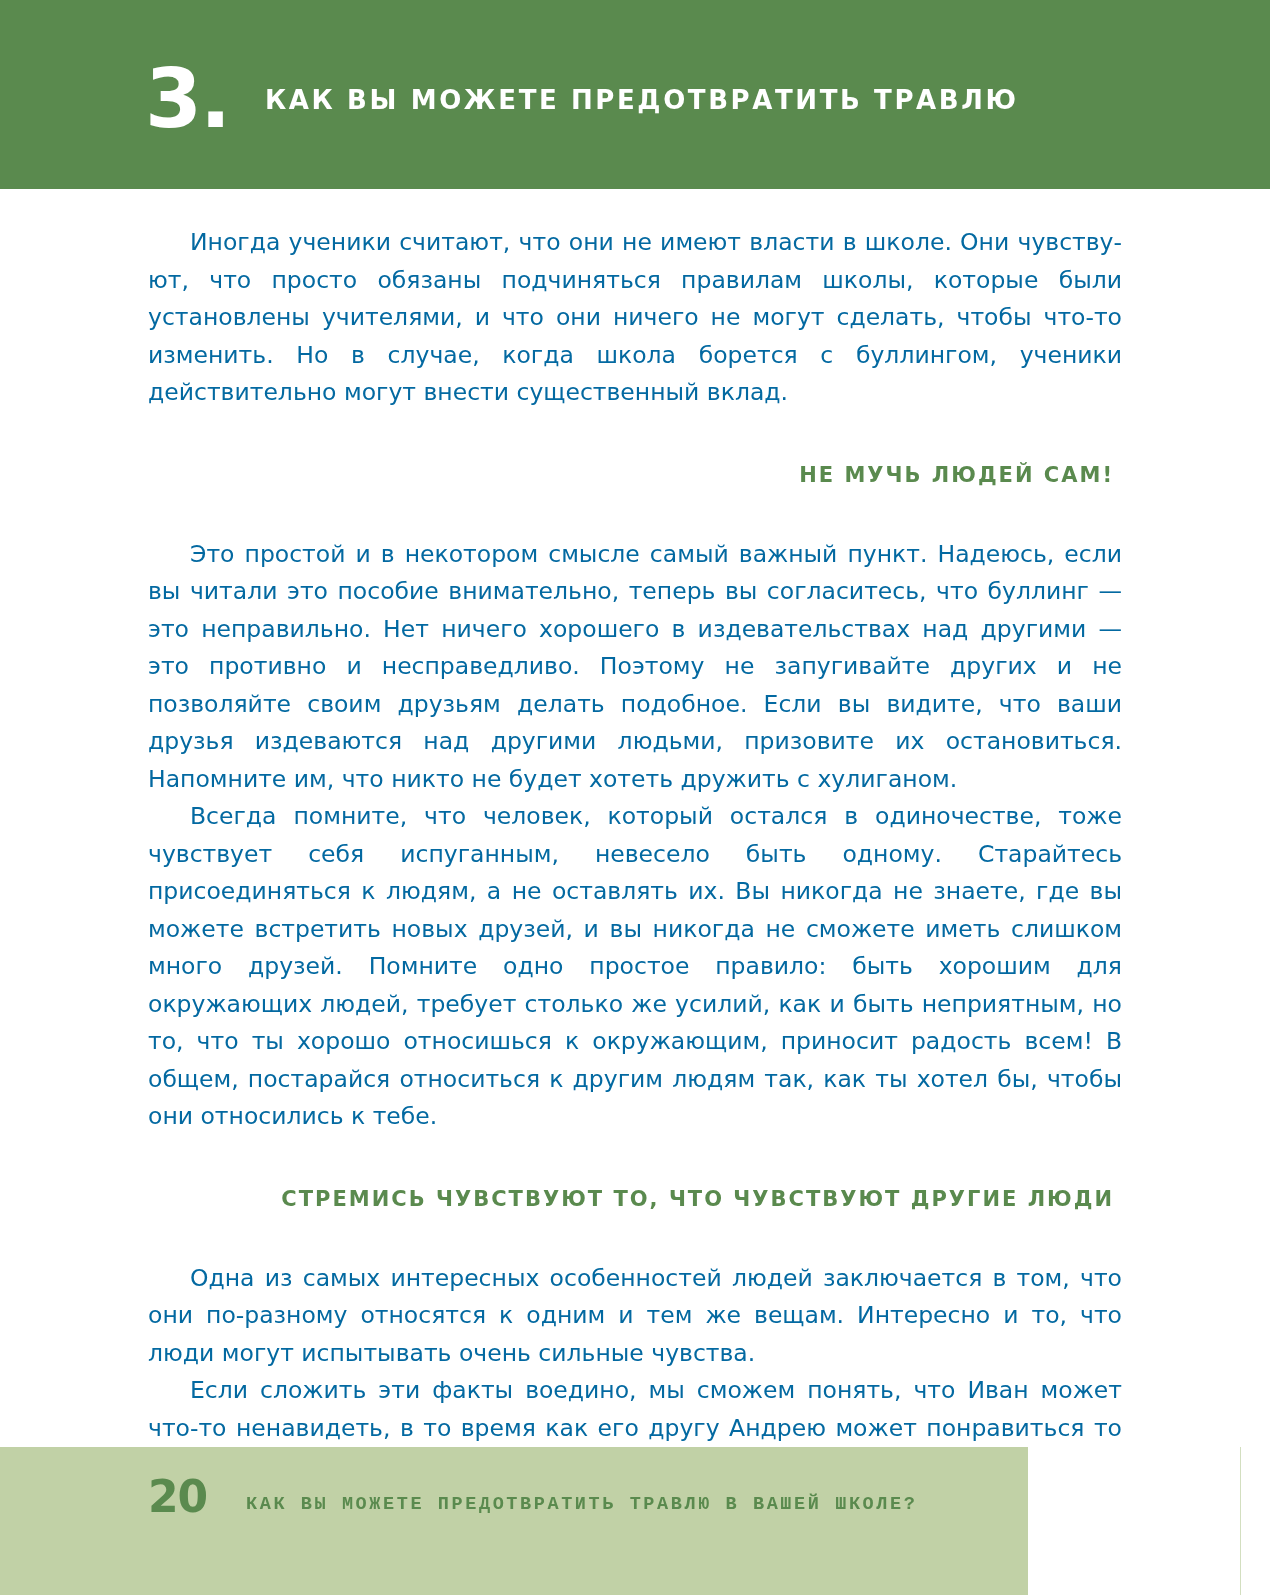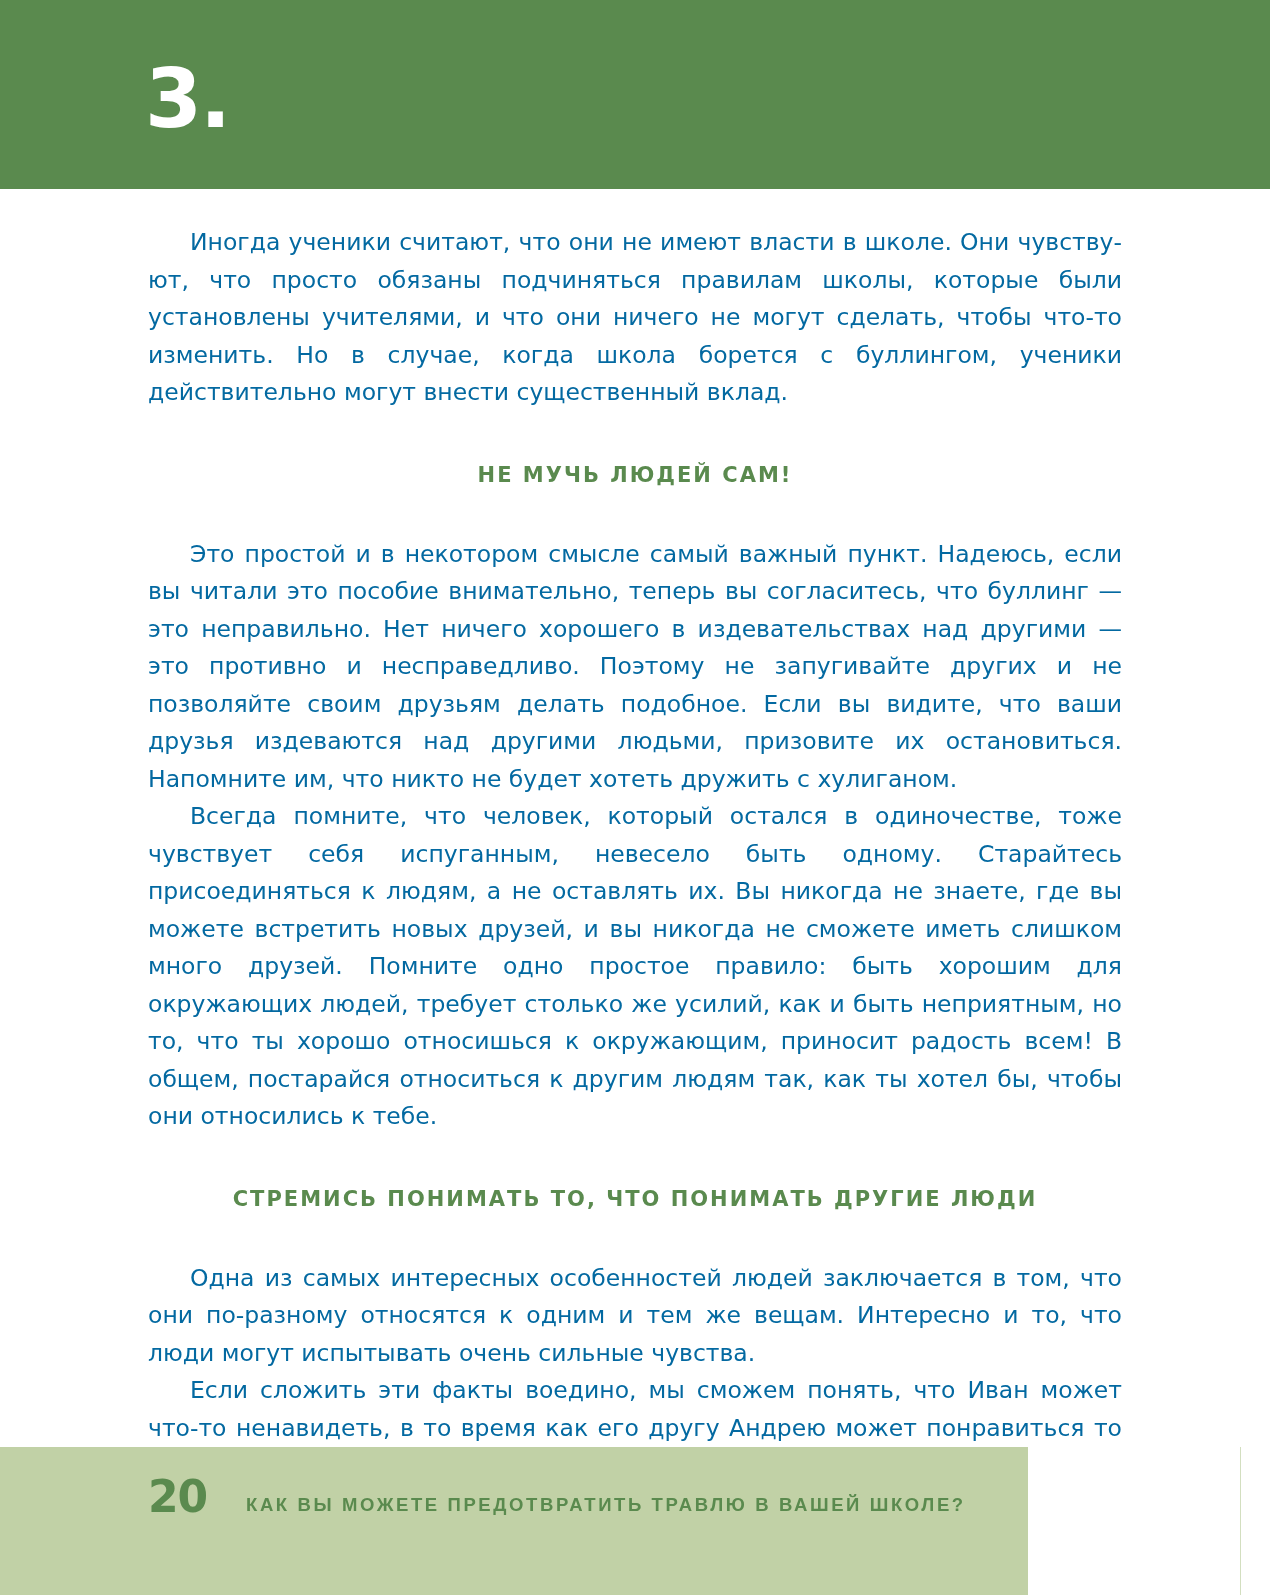--- a/index.html
+++ b/index.html
@@ -55,22 +55,22 @@
     margin: 0;
     font-family: "DejaVu Sans", sans-serif;
     font-size: 23.5px;
     line-height: 37.5px;
     color: #0369a1;
     text-align: justify;
     text-indent: 42px;
     hyphens: manual;
   }
   .subhead {
-    margin: 16px;
-    text-align: center;
+    margin: 8px;
+    text-align: right;
     font-family: "DejaVu Sans", sans-serif;
     font-weight: bold;
     font-size: 21px;
     letter-spacing: 2px;
     color: #5a8a4e;
   }
   .subhead-1 { margin-top: 48px; margin-bottom: 46px; line-height: 30px; }
   .subhead-2 { margin-top: 48px; margin-bottom: 46px; line-height: 30px; }
   .footer {
     position: absolute;
@@ -95,46 +95,46 @@
     font-weight: bold;
     font-size: 44px;
     line-height: 52px;
     color: #5a8a4e;
     letter-spacing: -1px;
   }
   .running-title {
     position: absolute;
     left: 246px;
     top: 46px;
-    font-family: Liberation Sans, sans-serif;
+    font-family: Liberation Mono, monospace;
     font-weight: bold;
     font-size: 18.5px;
     line-height: 24px;
     letter-spacing: 2.6px;
     color: #5a8a4e;
   }
 </style>
 </head>
 <body>
 
 <div class="header">
   <div class="chapter-num">3.</div>
   <h1 class="chapter-title">
-    <br>
+    <span>КАК ВЫ МОЖЕТЕ ПРЕДОТВРАТИТЬ ТРАВЛЮ</span><br>
   </h1>
 </div>
 
 <div class="content">
   <p class="para">Иногда ученики считают, что они не имеют власти в школе. Они чувству­ют, что просто обязаны подчиняться правилам школы, которые были установ­лены учителями, и что они ничего не могут сделать, чтобы что-то изменить. Но в случае, когда школа борется с буллингом, ученики действительно могут внести существенный вклад.</p>
 
   <h2 class="subhead subhead-1">НЕ МУЧЬ ЛЮДЕЙ САМ!</h2>
   <p class="para">Это простой и в некотором смысле самый важный пункт. Надеюсь, если вы читали это пособие внимательно, теперь вы согласитесь, что буллинг — это неправильно. Нет ничего хорошего в издевательствах над другими — это про­тивно и несправедливо. Поэтому не запугивайте других и не позволяйте своим друзьям делать подобное. Если вы видите, что ваши друзья издеваются над дру­гими людьми, призовите их остановиться. Напомните им, что никто не будет хотеть дружить с хулиганом.</p>
   <p class="para">Всегда помните, что человек, который остался в одиночестве, тоже чувству­ет себя испуганным, невесело быть одному. Старайтесь присоединяться к лю­дям, а не оставлять их. Вы никогда не знаете, где вы можете встретить новых друзей, и вы никогда не сможете иметь слишком много друзей. Помните одно простое правило: быть хорошим для окружающих людей, требует столько же усилий, как и быть неприятным, но то, что ты хорошо относишься к окружаю­щим, приносит радость всем! В общем, постарайся относиться к другим людям так, как ты хотел бы, чтобы они относились к тебе.</p>
 
-  <h2 class="subhead subhead-2">СТРЕМИСЬ ПОНИМАТЬ ТО, ЧТО ПОНИМАТЬ ДРУГИЕ ЛЮДИ</h2>
+  <h2 class="subhead subhead-2">СТРЕМИСЬ ЧУВСТВУЮТ ТО, ЧТО ЧУВСТВУЮТ ДРУГИЕ ЛЮДИ</h2>
   <p class="para">Одна из самых интересных особенностей людей заключается в том, что они по-разному относятся к одним и тем же вещам. Интересно и то, что люди могут испытывать очень сильные чувства.</p>
   <p class="para">Если сложить эти факты воедино, мы сможем понять, что Иван может что-то ненавидеть, в то время как его другу Андрею может понравиться то же са-</p>
 </div>
 
 <div class="footer">
   <div class="page-number">20</div>
   <div class="running-title">КАК ВЫ МОЖЕТЕ ПРЕДОТВРАТИТЬ ТРАВЛЮ В ВАШЕЙ ШКОЛЕ?</div>
   <div class="footer-line"></div>
 </div>
 

